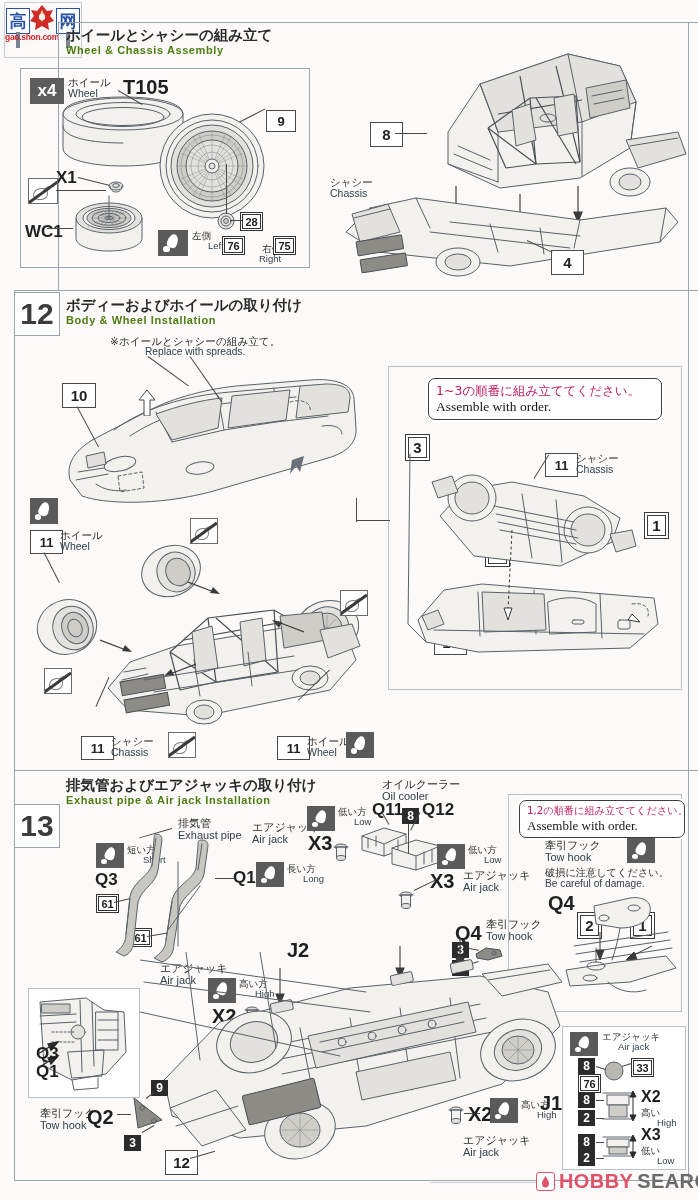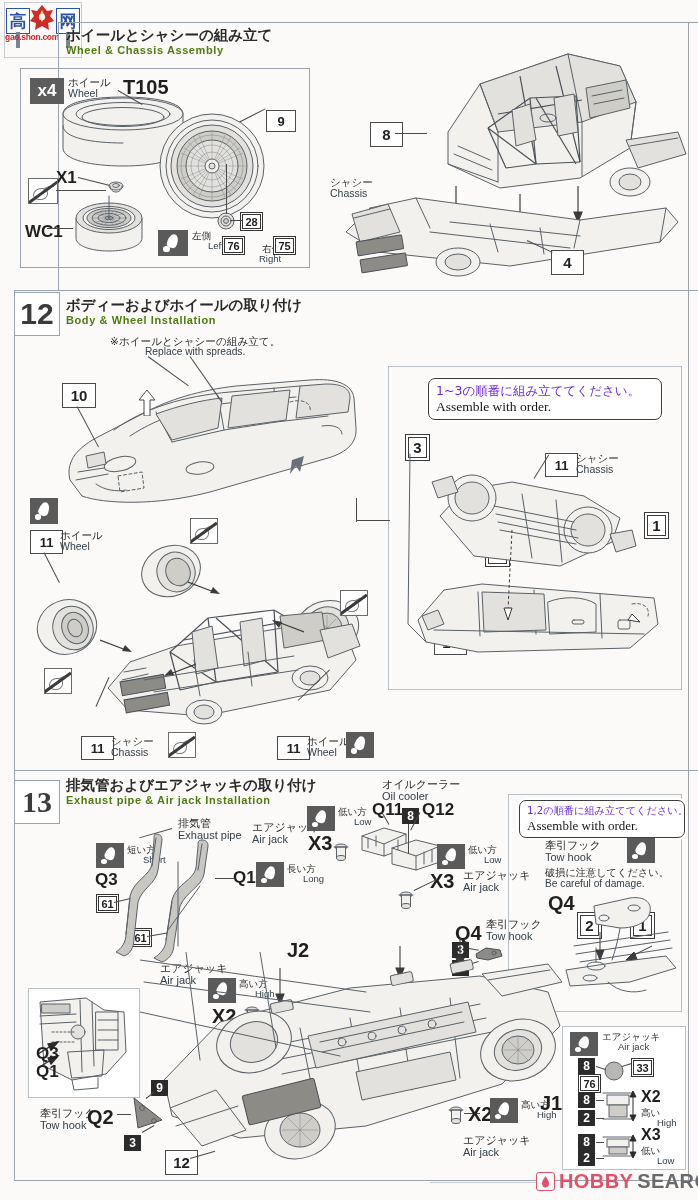--- a/index.html
+++ b/index.html
@@ -78,21 +78,21 @@
   .lbl.sm .e{font-size:9.5px;padding-left:16px;}
 
   .code{position:absolute;font-size:17px;font-weight:bold;color:#1f1f1f;font-family:"Liberation Sans",sans-serif;}
   .code.lg{font-size:20px;}
 
   
   .note{
     position:absolute;border:1px solid #3d3d3d;background:#fff;padding:4px 7px;
     box-shadow:0 0 0 2px #fff;
   }
-  .note .nj{font-size:12.5px;color:#6d28d9;font-family:"DejaVu Sans",sans-serif;line-height:1.25;white-space:nowrap;}
+  .note .nj{font-size:12.5px;color:#be185d;font-family:"DejaVu Sans",sans-serif;line-height:1.25;white-space:nowrap;}
   .note .ne{font-size:13.5px;color:#161616;font-family:"Liberation Serif",serif;line-height:1.2;}
   .note.rounded{border-radius:7px;}
 
   .textbox{
     position:absolute;border:1px solid #8b949c;background:#fff;padding:6px 8px;
   }
   .textbox .tj{font-size:10.6px;color:#242424;font-family:"DejaVu Sans",sans-serif;line-height:1.45;}
   .textbox .te{font-size:10.4px;color:#33404a;font-family:"Liberation Sans",sans-serif;line-height:1.35;}
 
   
@@ -598,21 +598,21 @@
 
   <div class="ln" style="left:356px;top:520px;width:34px;"></div>
   <div class="ln" style="left:356px;top:498px;width:1px;height:24px;background:#4a4a4a;"></div>
 
 
   <div class="divider" style="left:14px;top:770px;width:684px;"></div>
   <div class="vrail" style="left:14px;top:770px;height:410px;"></div>
   <div class="vrail" style="left:688px;top:770px;height:410px;"></div>
   <div class="divider" style="left:14px;top:1180px;width:684px;"></div>
 
-  <div class="step-no" style="left:14px;top:780px;font-family:Liberation Serif, serif;">13</div>
+  <div class="step-no" style="left:14px;top:804px;">13</div>
   <div class="step-title-jp" style="left:66px;top:776px;">排気管およびエアジャッキの取り付け</div>
   <div class="step-title-en" style="left:66px;top:794px;">Exhaust pipe &amp; Air jack Installation</div>
 
   <div class="lbl" style="left:178px;top:818px;">
     <span class="j" style="font-size:11px;">排気管</span>
     <span class="e" style="font-size:11px;">Exhaust pipe</span>
   </div>
   <div class="ln" style="left:172px;top:828px;width:34px;transform:rotate(164deg);"></div>
 
   <div class="caution" style="left:96px;top:843px;width:28px;height:25px;">

